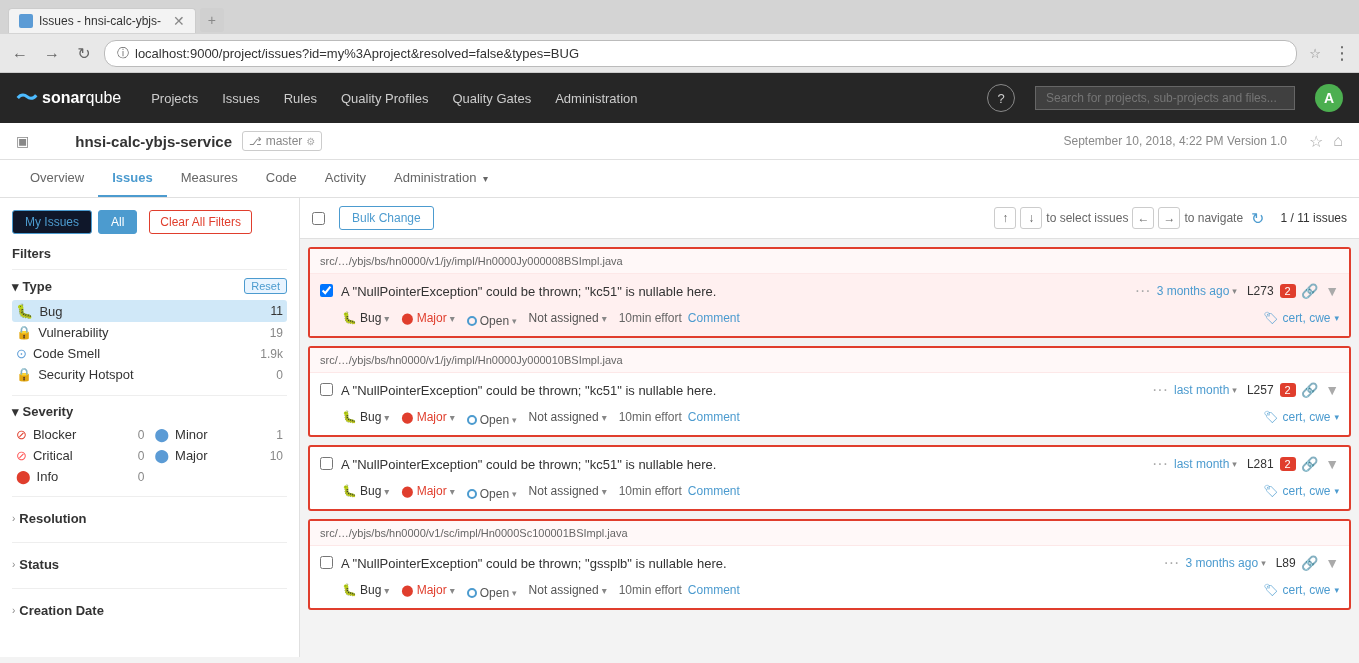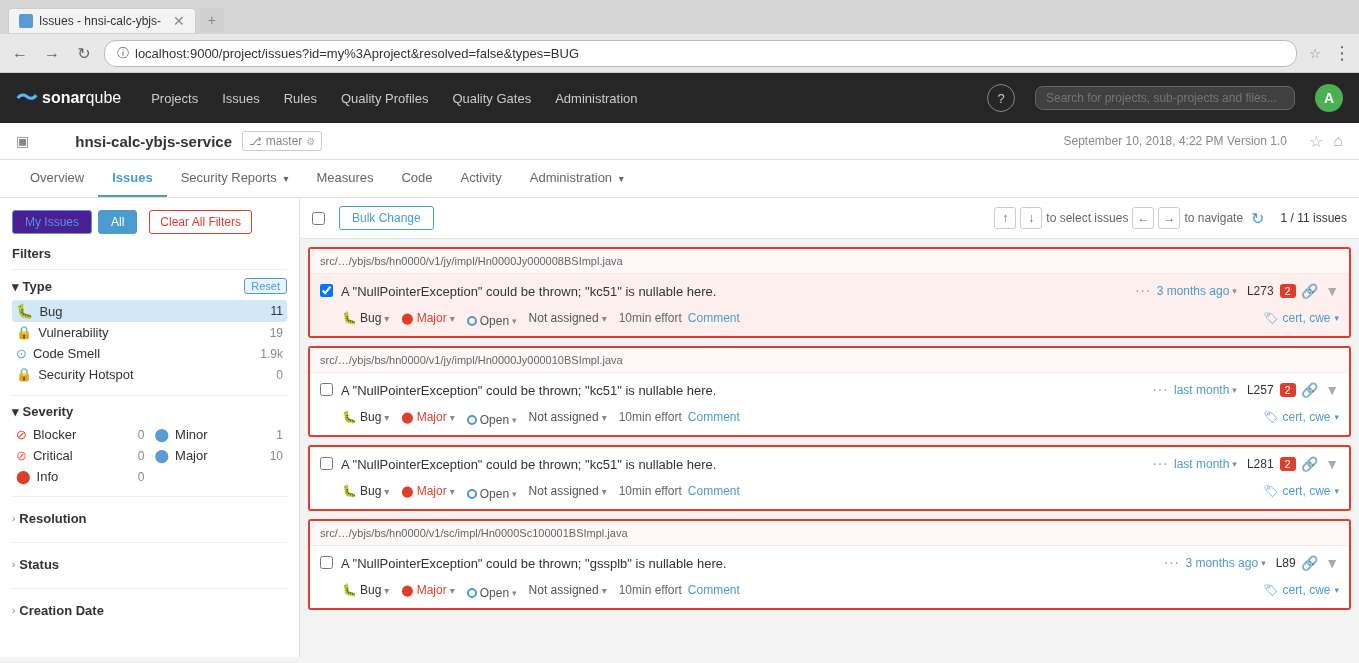--- a/index.html
+++ b/index.html
@@ -19,42 +19,42 @@
     .star-icon { color: #888; margin-left: 4px; }
     .menu-icon { color: #666; font-size: 18px; margin-left: 4px; }
 
     
     .sonar-nav { background: #262626; color: white; display: flex; align-items: center; padding: 0 16px; height: 50px; gap: 20px; }
     .sonar-logo { color: #4dbbff; font-size: 18px; font-weight: bold; display: flex; align-items: center; gap: 4px; }
     .nav-links { display: flex; gap: 4px; }
     .nav-link { color: #ccc; padding: 4px 10px; font-size: 13px; cursor: pointer; border-radius: 3px; }
     .nav-spacer { flex: 1; }
     .nav-help { width: 28px; height: 28px; border-radius: 50%; border: 1px solid #888; display: flex; align-items: center; justify-content: center; color: #ccc; font-size: 13px; cursor: pointer; }
-    .nav-search { background: #404040; border: 1px solid #666; border-radius: 8px; padding: 4px 10px; color: #ccc; font-size: 12px; width: 260px; }
+    .nav-search { background: #404040; border: 1px solid #666; border-radius: 0; padding: 4px 10px; color: #ccc; font-size: 12px; width: 260px; }
     .nav-avatar { width: 28px; height: 28px; border-radius: 50%; background: #4caf50; display: flex; align-items: center; justify-content: center; color: white; font-weight: bold; font-size: 14px; }
 
     
     .project-header { background: white; border-bottom: 1px solid #e0e0e0; padding: 8px 16px; display: flex; align-items: center; gap: 10px; }
     .project-name { font-size: 15px; font-weight: bold; color: #333; cursor: pointer; margin-left: 36px; }
     .project-branch { display: flex; align-items: center; gap: 4px; color: #888; font-size: 12px; border: 1px solid #ccc; border-radius: 3px; padding: 2px 6px; }
     .project-date { margin-left: auto; font-size: 12px; color: #888; }
 
     
     .project-tabs { background: white; border-bottom: 1px solid #e0e0e0; padding: 0 16px; display: flex; align-items: center; gap: 0; }
     .project-tab { padding: 10px 14px; font-size: 13px; color: #666; cursor: pointer; border-bottom: 2px solid transparent; }
     .project-tab.active { color: #4c9bcf; border-bottom: 2px solid #4c9bcf; font-weight: bold; }
     .project-tab .dropdown-arrow { font-size: 10px; margin-left: 3px; }
 
     
     .main-layout { display: flex; height: calc(663px - 50px - 38px - 34px - 40px - 42px); background: #f3f3f3; overflow: hidden; }
 
     
     .sidebar { width: 300px; min-width: 300px; background: white; border-right: 1px solid #e0e0e0; padding: 12px; overflow-y: auto; position: relative; }
     .sidebar-toggle-row { display: flex; align-items: center; gap: 6px; margin-bottom: 12px; }
-    .toggle-btn { border: 1px solid #4c9bcf; border-radius: 3px; padding: 4px 12px; font-size: 12px; cursor: pointer; background: #4c1d95; color: #4c9bcf; }
+    .toggle-btn { border: 1px solid #4c9bcf; border-radius: 3px; padding: 4px 12px; font-size: 12px; cursor: pointer; background: #0f172a; color: #4c9bcf; }
     .toggle-btn.active { background: #4c9bcf; color: white; }
     .clear-filters-btn { margin-left: 6px; border: 1px solid #e03e2d; color: #e03e2d; background: white; border-radius: 3px; padding: 4px 10px; font-size: 12px; cursor: pointer; }
 
     .filter-section { margin-bottom: 10px; border-top: 1px solid #eee; padding-top: 8px; }
     .filter-section-header { display: flex; align-items: center; justify-content: space-between; cursor: pointer; margin-bottom: 6px; }
     .filter-section-title { font-size: 13px; font-weight: bold; color: #333; display: flex; align-items: center; gap: 4px; }
     .reset-btn { font-size: 11px; color: #4c9bcf; background: #e8f4ff; border: 1px solid #4c9bcf; border-radius: 3px; padding: 1px 6px; cursor: pointer; }
     .filter-item { display: flex; align-items: center; justify-content: space-between; padding: 3px 4px; border-radius: 3px; cursor: pointer; }
     .filter-item.active { background: #d0e8f8; }
     .filter-item-label { display: flex; align-items: center; gap: 6px; font-size: 13px; }
@@ -173,21 +173,20 @@
     <span style="font-size:10px;color:#aaa;">⚙</span>
   </div>
   <span class="project-date">September 10, 2018, 4:22 PM  Version 1.0</span>
   <span style="color:#aaa;margin-left:12px;font-size:16px;">☆</span>
   <span style="color:#aaa;font-size:16px;">⌂</span>
 </div>
 
 <div class="project-tabs">
   <span class="project-tab">Overview</span>
   <span class="project-tab active">Issues</span>
-  <span class="project-tab">Security Reports <span class="dropdown-arrow">▾</span></span>
   <span class="project-tab">Measures</span>
   <span class="project-tab">Code</span>
   <span class="project-tab">Activity</span>
   <span class="project-tab">Administration <span class="dropdown-arrow">▾</span></span>
 </div>
 
 <div class="main-layout">
 
   <div class="sidebar">
     <div class="sidebar-toggle-row">

